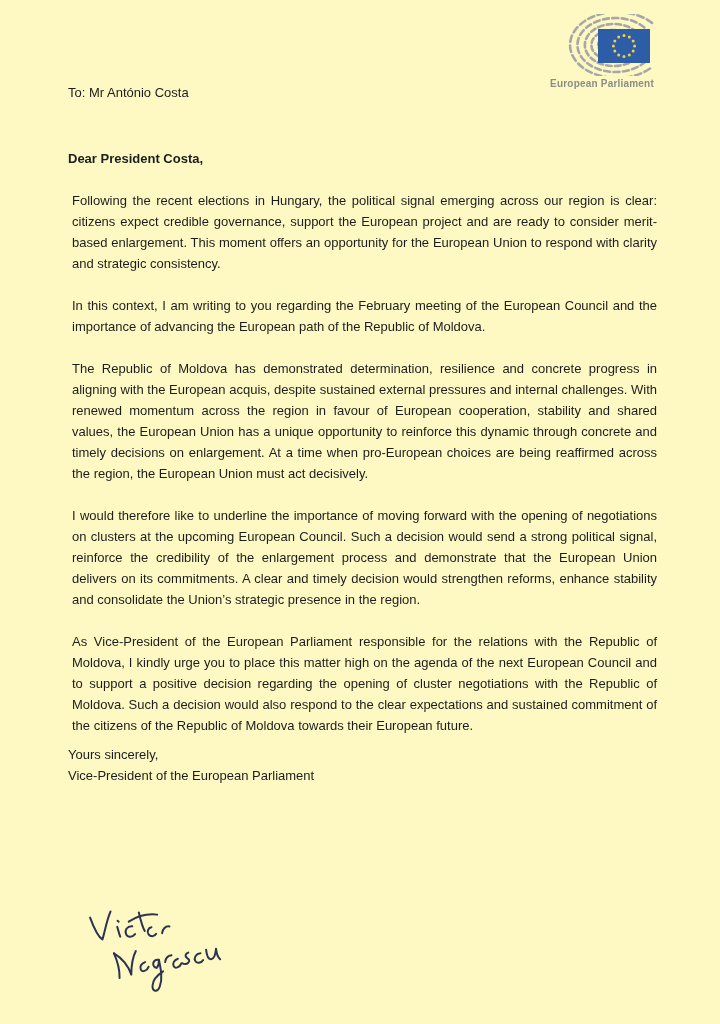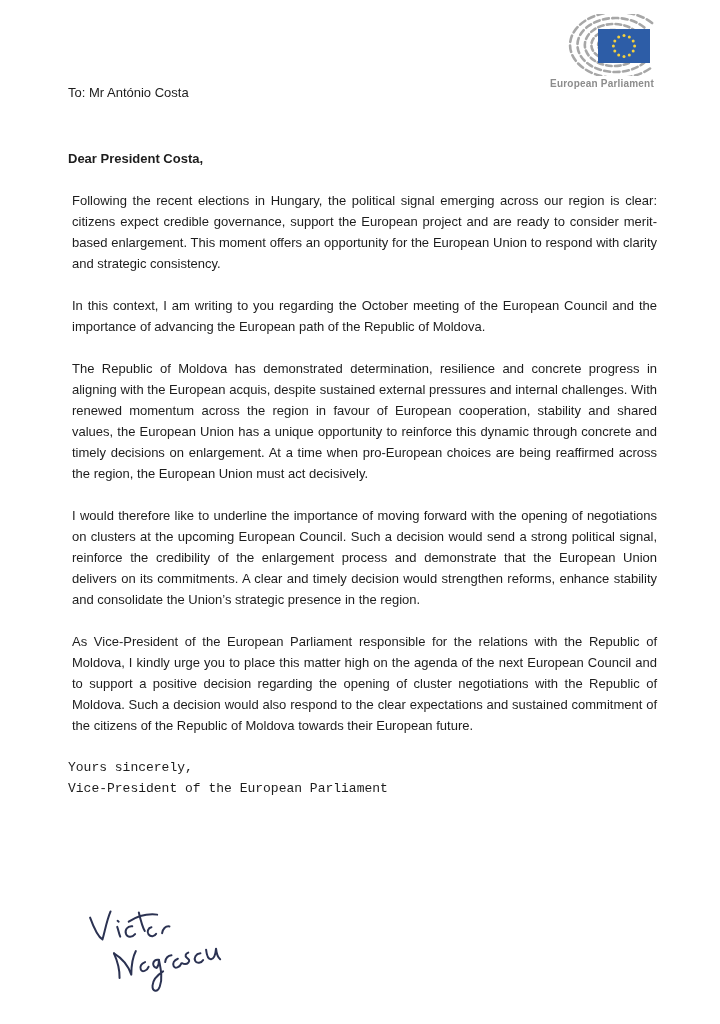--- a/index.html
+++ b/index.html
@@ -4,21 +4,21 @@
 <style>
   html, body {
     margin: 0;
     padding: 0;
     background: #e8e8e8;
   }
   .page {
     position: relative;
     width: 720px;
     height: 1024px;
-    background: #ffffff;
+    background: #fef9c3;
     margin: 0 auto;
     overflow: hidden;
     font-family: "Liberation Sans", sans-serif;
     color: #1d1d1d;
   }
 
   
   .logo {
     position: absolute;
     top: 14px;
@@ -44,21 +44,21 @@
     width: 589px;
     font-size: 13px;
     line-height: 21px;
   }
   .recipient p { margin: 0; }
   .salutation { margin: 45px 0 0 0; font-weight: bold; }
   .letter .para {
     margin: 21px 0 0 4px;
     text-align: justify;
   }
-  .closing { margin-top: 21px; font-family: Liberation Mono, monospace; }
+  .closing { margin-top: 8px; }
   .closing p { margin: 0; }
   .closing .name { font-weight: bold; }
 
   
   .signature {
     position: absolute;
     top: 896px;
     left: 80px;
     width: 170px;
     height: 110px;
@@ -99,21 +99,21 @@
 
   <div class="letter">
 
     <div class="recipient">
       <p>To: Mr António Costa</p>
     </div>
 
     <p class="salutation">Dear President Costa,</p>
 
     <p class="para">Following the recent elections in Hungary, the political signal emerging across our region is clear: citizens expect credible governance, support the European project and are ready to consider merit-based enlargement. This moment offers an opportunity for the European Union to respond with clarity and strategic consistency.</p>
-    <p class="para">In this context, I am writing to you regarding the October meeting of the European Council and the importance of advancing the European path of the Republic of Moldova.</p>
+    <p class="para">In this context, I am writing to you regarding the February meeting of the European Council and the importance of advancing the European path of the Republic of Moldova.</p>
     <p class="para">The Republic of Moldova has demonstrated determination, resilience and concrete progress in aligning with the European acquis, despite sustained external pressures and internal challenges. With renewed momentum across the region in favour of European cooperation, stability and shared values, the European Union has a unique opportunity to reinforce this dynamic through concrete and timely decisions on enlargement. At a time when pro-European choices are being reaffirmed across the region, the European Union must act decisively.</p>
     <p class="para">I would therefore like to underline the importance of moving forward with the opening of negotiations on clusters at the upcoming European Council. Such a decision would send a strong political signal, reinforce the credibility of the enlargement process and demonstrate that the European Union delivers on its commitments. A clear and timely decision would strengthen reforms, enhance stability and consolidate the Union’s strategic presence in the region.</p>
     <p class="para">As Vice-President of the European Parliament responsible for the relations with the Republic of Moldova, I kindly urge you to place this matter high on the agenda of the next European Council and to support a positive decision regarding the opening of cluster negotiations with the Republic of Moldova. Such a decision would also respond to the clear expectations and sustained commitment of the citizens of the Republic of Moldova towards their European future.</p>
 
     <div class="closing">
       <p>Yours sincerely,</p>
       <p>Vice-President of the European Parliament</p>
     </div>
 
   </div>

